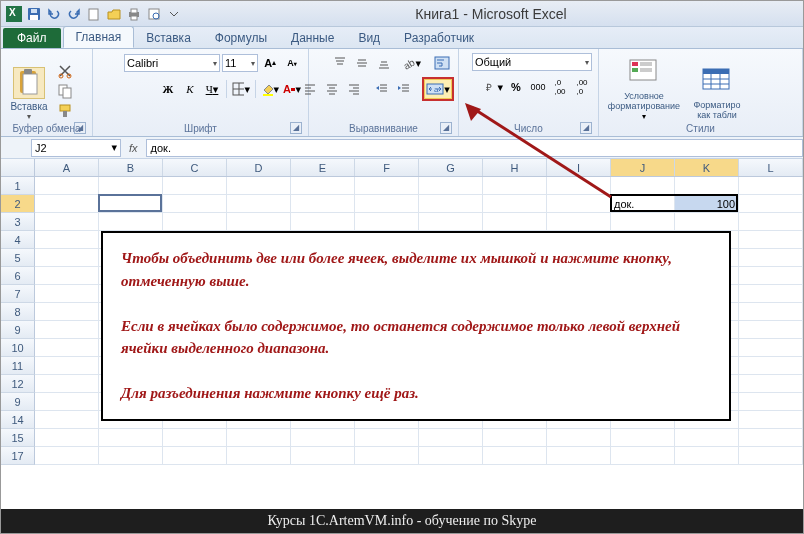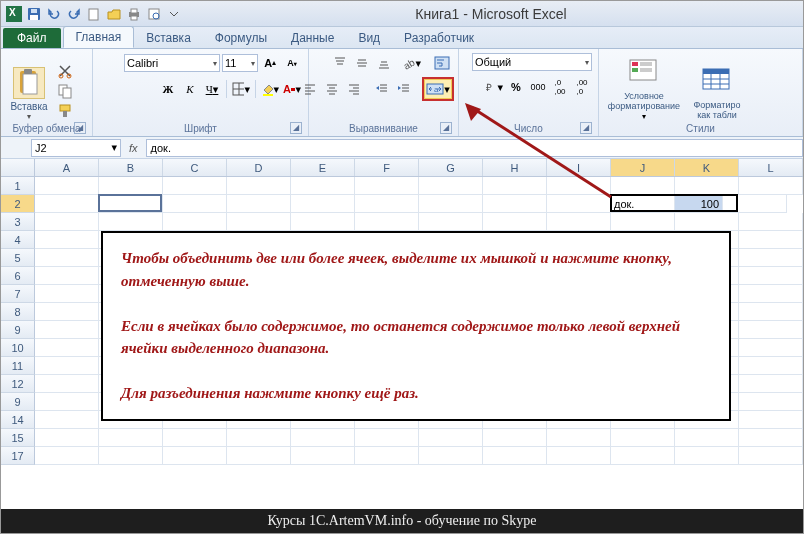--- a/index.html
+++ b/index.html
@@ -417,21 +417,21 @@
       <div class="cell" style="width: 64px;"></div>
       <div class="cell" style="width: 64px;"></div>
       <div class="cell" style="width: 64px;"></div>
       <div class="cell" style="width: 64px;"></div>
       <div class="cell" style="width: 64px;"></div>
       <div class="cell" style="width: 64px;"></div>
       <div class="cell" style="width: 64px;"></div>
       <div class="cell" style="width: 64px;"></div>
       <div class="cell" style="width: 64px;"></div>
       <div class="cell" style="width: 64px; background: rgb(255, 255, 255);">док.</div>
-      <div class="cell" style="width: 48px; text-align: right; background: rgb(199, 216, 239);">100</div>
+      <div class="cell" style="width: 64px; text-align: right; background: rgb(199, 216, 239);">100</div>
       <div class="cell" style="width: 64px;"></div>
     </div>
     <div class="row-g">
       <div class="rowhead">3</div>
       <div class="cell" style="width: 64px;"></div>
       <div class="cell" style="width: 64px;"></div>
       <div class="cell" style="width: 64px;"></div>
       <div class="cell" style="width: 64px;"></div>
       <div class="cell" style="width: 64px;"></div>
       <div class="cell" style="width: 64px;"></div>

